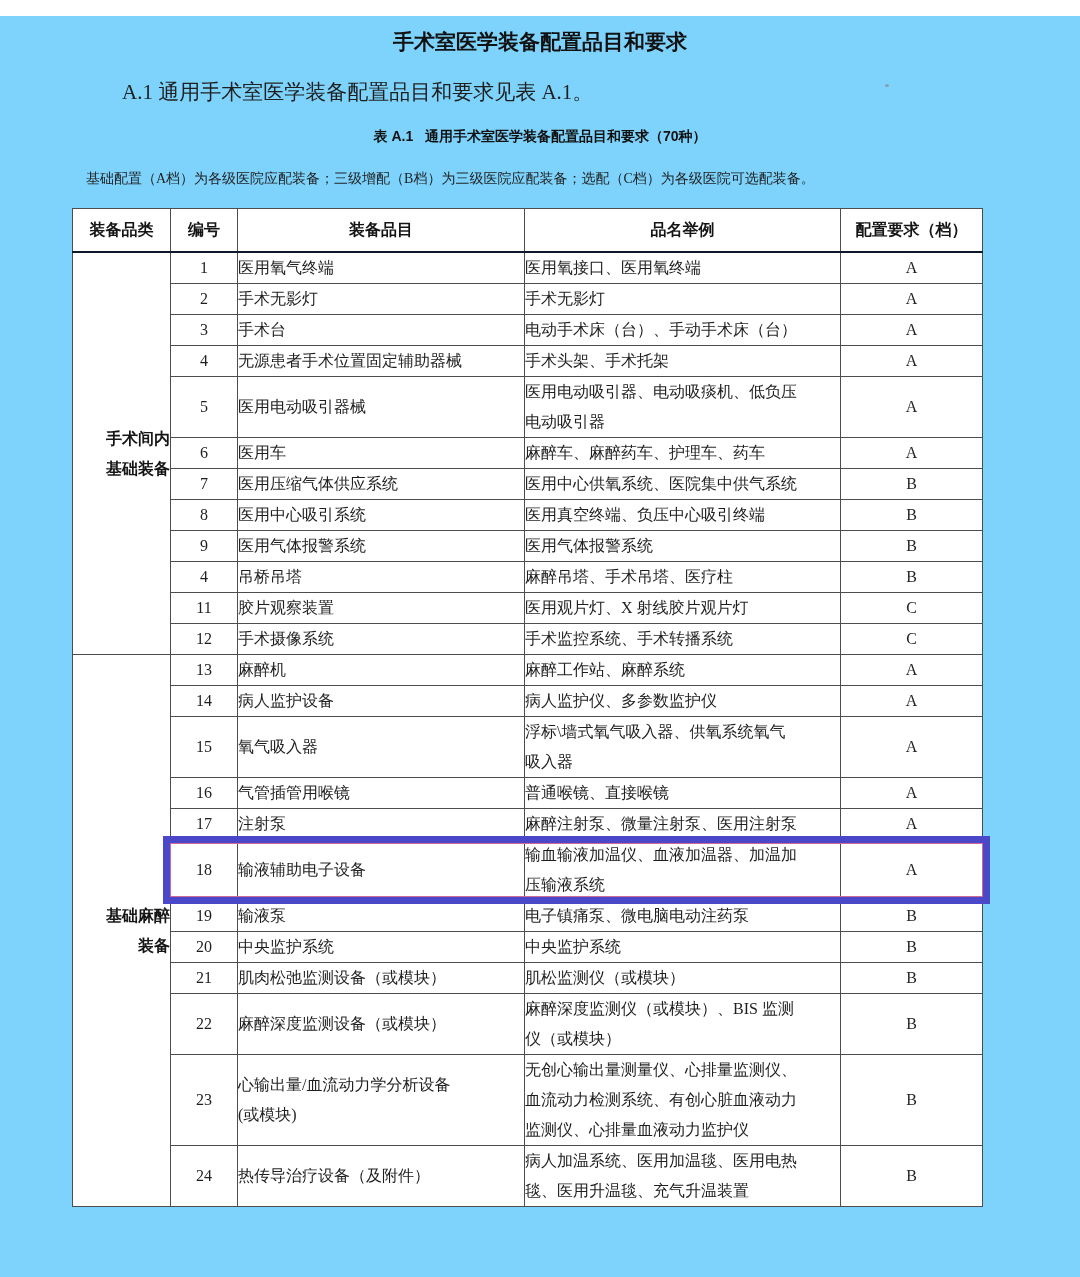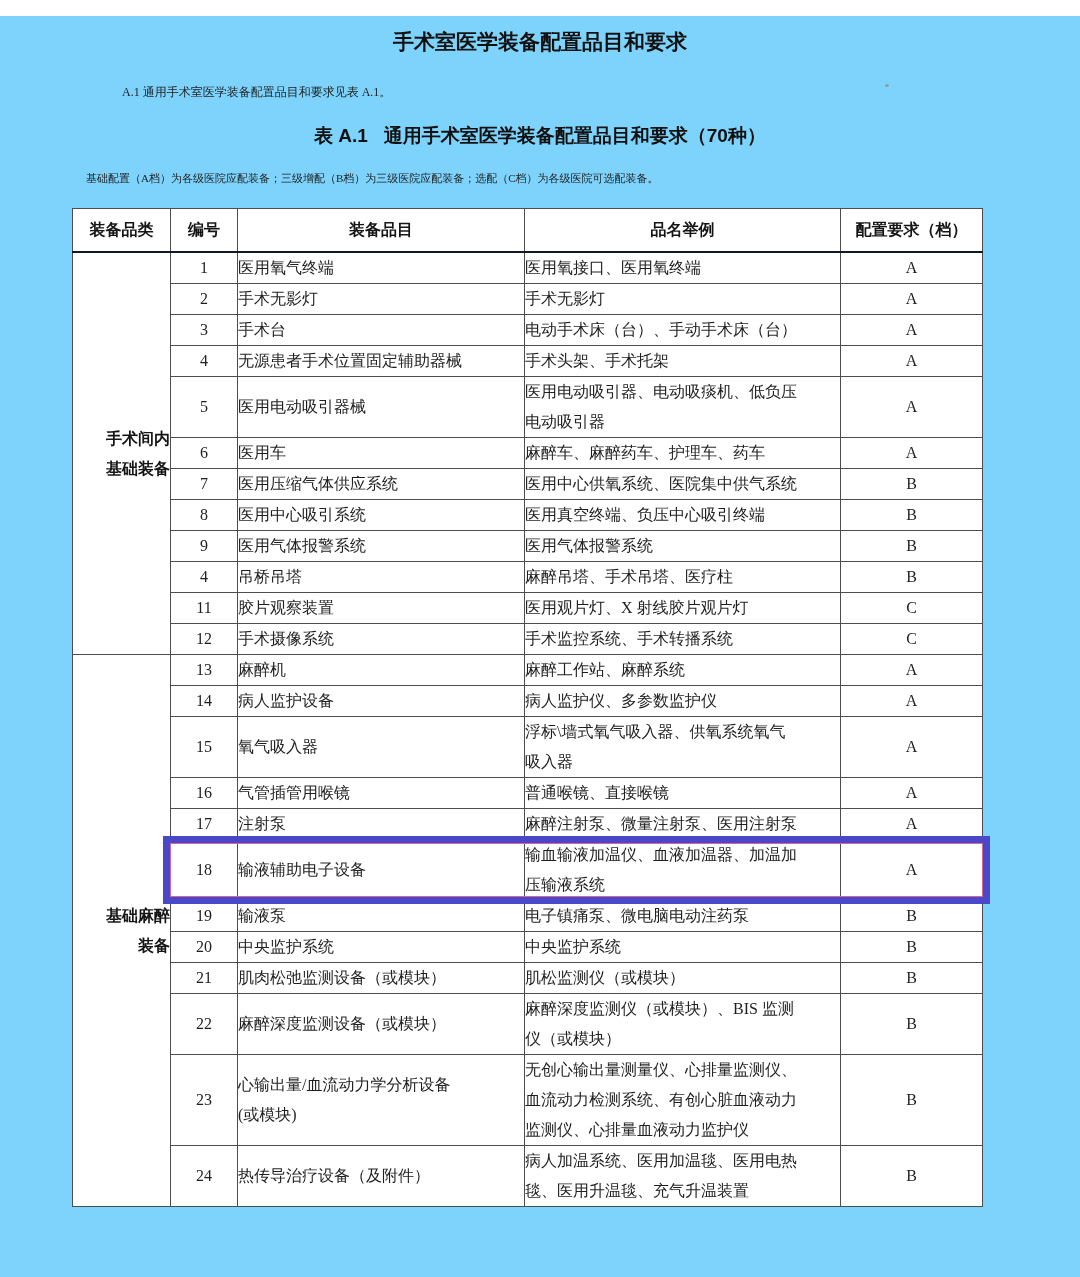--- a/index.html
+++ b/index.html
@@ -16,36 +16,36 @@
     margin:14px 0 0 0;
     text-align:center;
     font-family:"Liberation Sans","DejaVu Sans",sans-serif;
     font-weight:bold;
     font-size:21px;
     line-height:24px;
     color:#111;
   }
   .intro{
     margin:27px 0 0 122px;
-    font-size:12px;
+    font-size:21px;
     line-height:22px;
   }
   .table-caption{
     margin:21px 0 0 0;
     text-align:center;
     font-family:"Liberation Sans","DejaVu Sans",sans-serif;
     font-weight:bold;
-    font-size:19px;
+    font-size:14px;
     line-height:24px;
     color:#111;
     white-space:pre-wrap;
   }
   .note{
     margin:20px 0 0 86px;
-    font-size:11px;
+    font-size:14px;
     line-height:21px;
   }
   .table-wrap{
     position:relative;
     margin:19px 0 0 72px;
     width:910px;
   }
   table.equip{
     border-collapse:collapse;
     table-layout:fixed;

